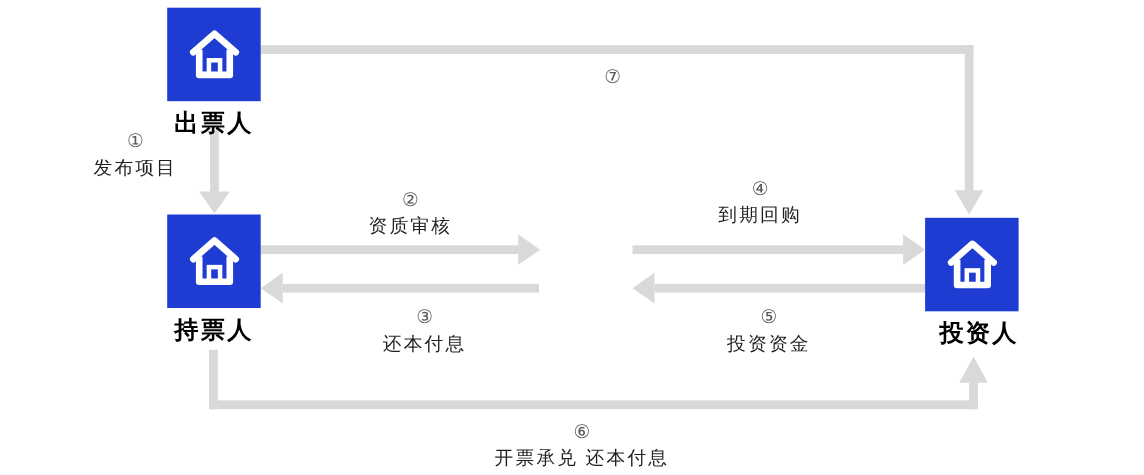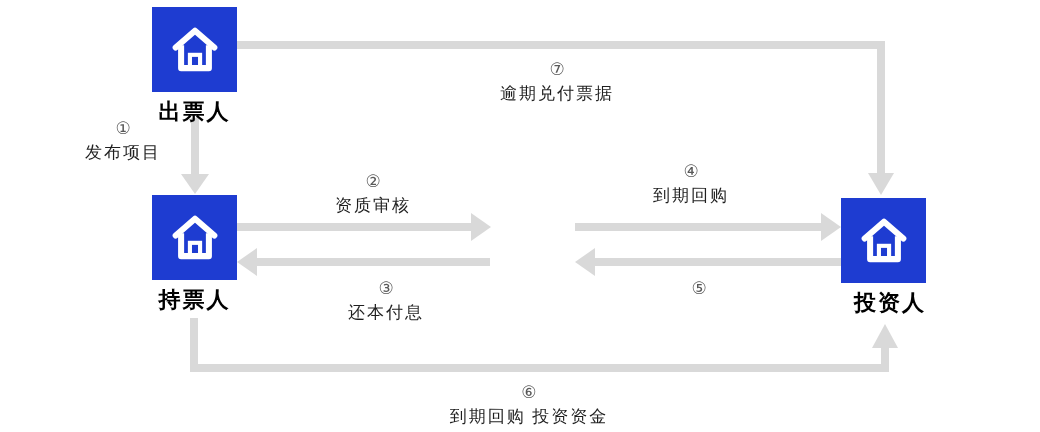--- a/index.html
+++ b/index.html
@@ -158,25 +158,25 @@
     <div class="step-label">还本付息</div>
   </div>
 
   <div class="step" style="left:691px; top:161px;">
     <div class="step-num">④</div>
     <div class="step-label">到期回购</div>
   </div>
 
   <div class="step" style="left:699px; top:278px;">
     <div class="step-num">⑤</div>
+    <div class="step-label">投资资金</div>
   </div>
 
   <div class="step" style="left:529px; top:382px;">
     <div class="step-num">⑥</div>
-    <div class="step-label">到期回购 投资资金</div>
+    <div class="step-label">开票承兑 还本付息</div>
   </div>
 
   <div class="step" style="left:557px; top:59px;">
     <div class="step-num">⑦</div>
-    <div class="step-label">逾期兑付票据</div>
   </div>
 
 </div>
 
 </body></html>

